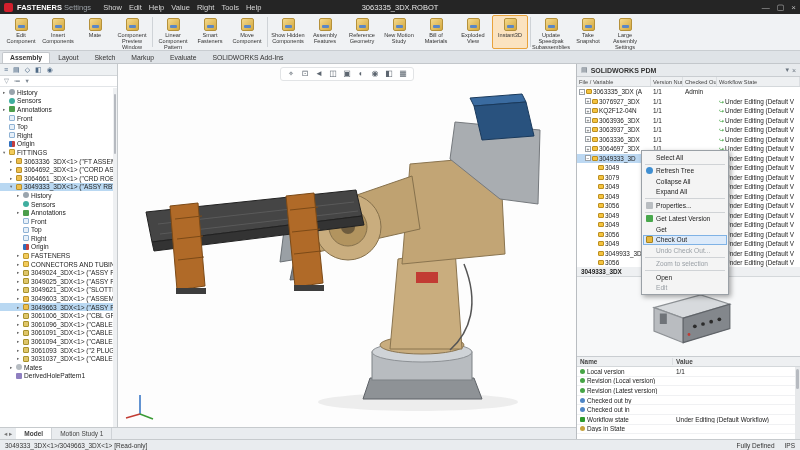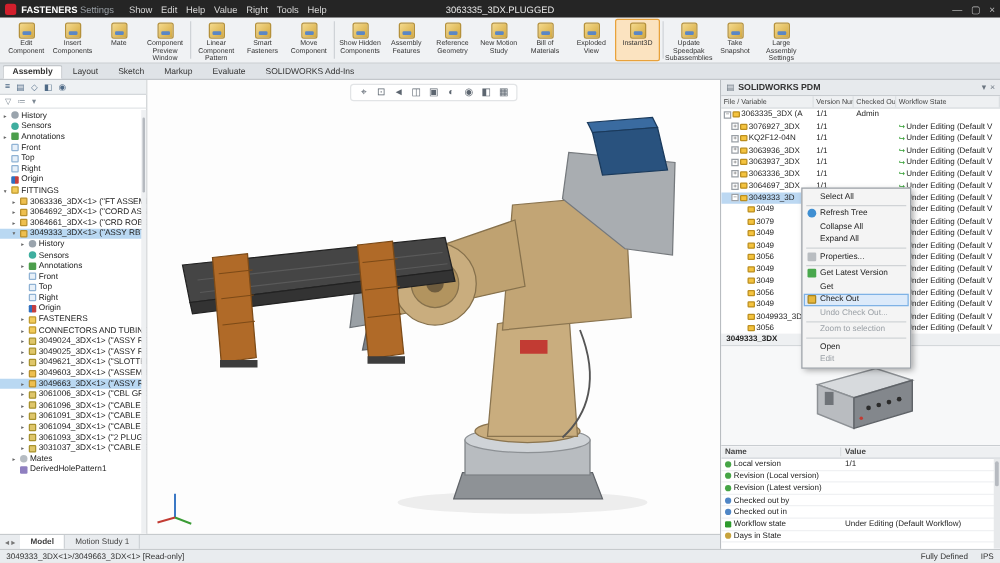--- a/index.html
+++ b/index.html
@@ -120,21 +120,21 @@
   <div class="sw-brand"><b>FASTENERS</b><span>Settings</span></div>
   <div class="menus">
       <span class="menu">Show</span>
       <span class="menu">Edit</span>
       <span class="menu">Help</span>
       <span class="menu">Value</span>
       <span class="menu">Right</span>
       <span class="menu">Tools</span>
       <span class="menu">Help</span>
     </div>
-  <div class="doc-title">3063335_3DX.PLUGGED</div>
+  <div class="doc-title">3063335_3DX.ROBOT</div>
   <div class="win-controls">
       <span>—</span>
       <span>▢</span>
       <span>×</span>
     </div>
 </div>
 
 <div class="ribbon">
   <div style="display:flex;gap:1px;">
       <div class="rbtn">

